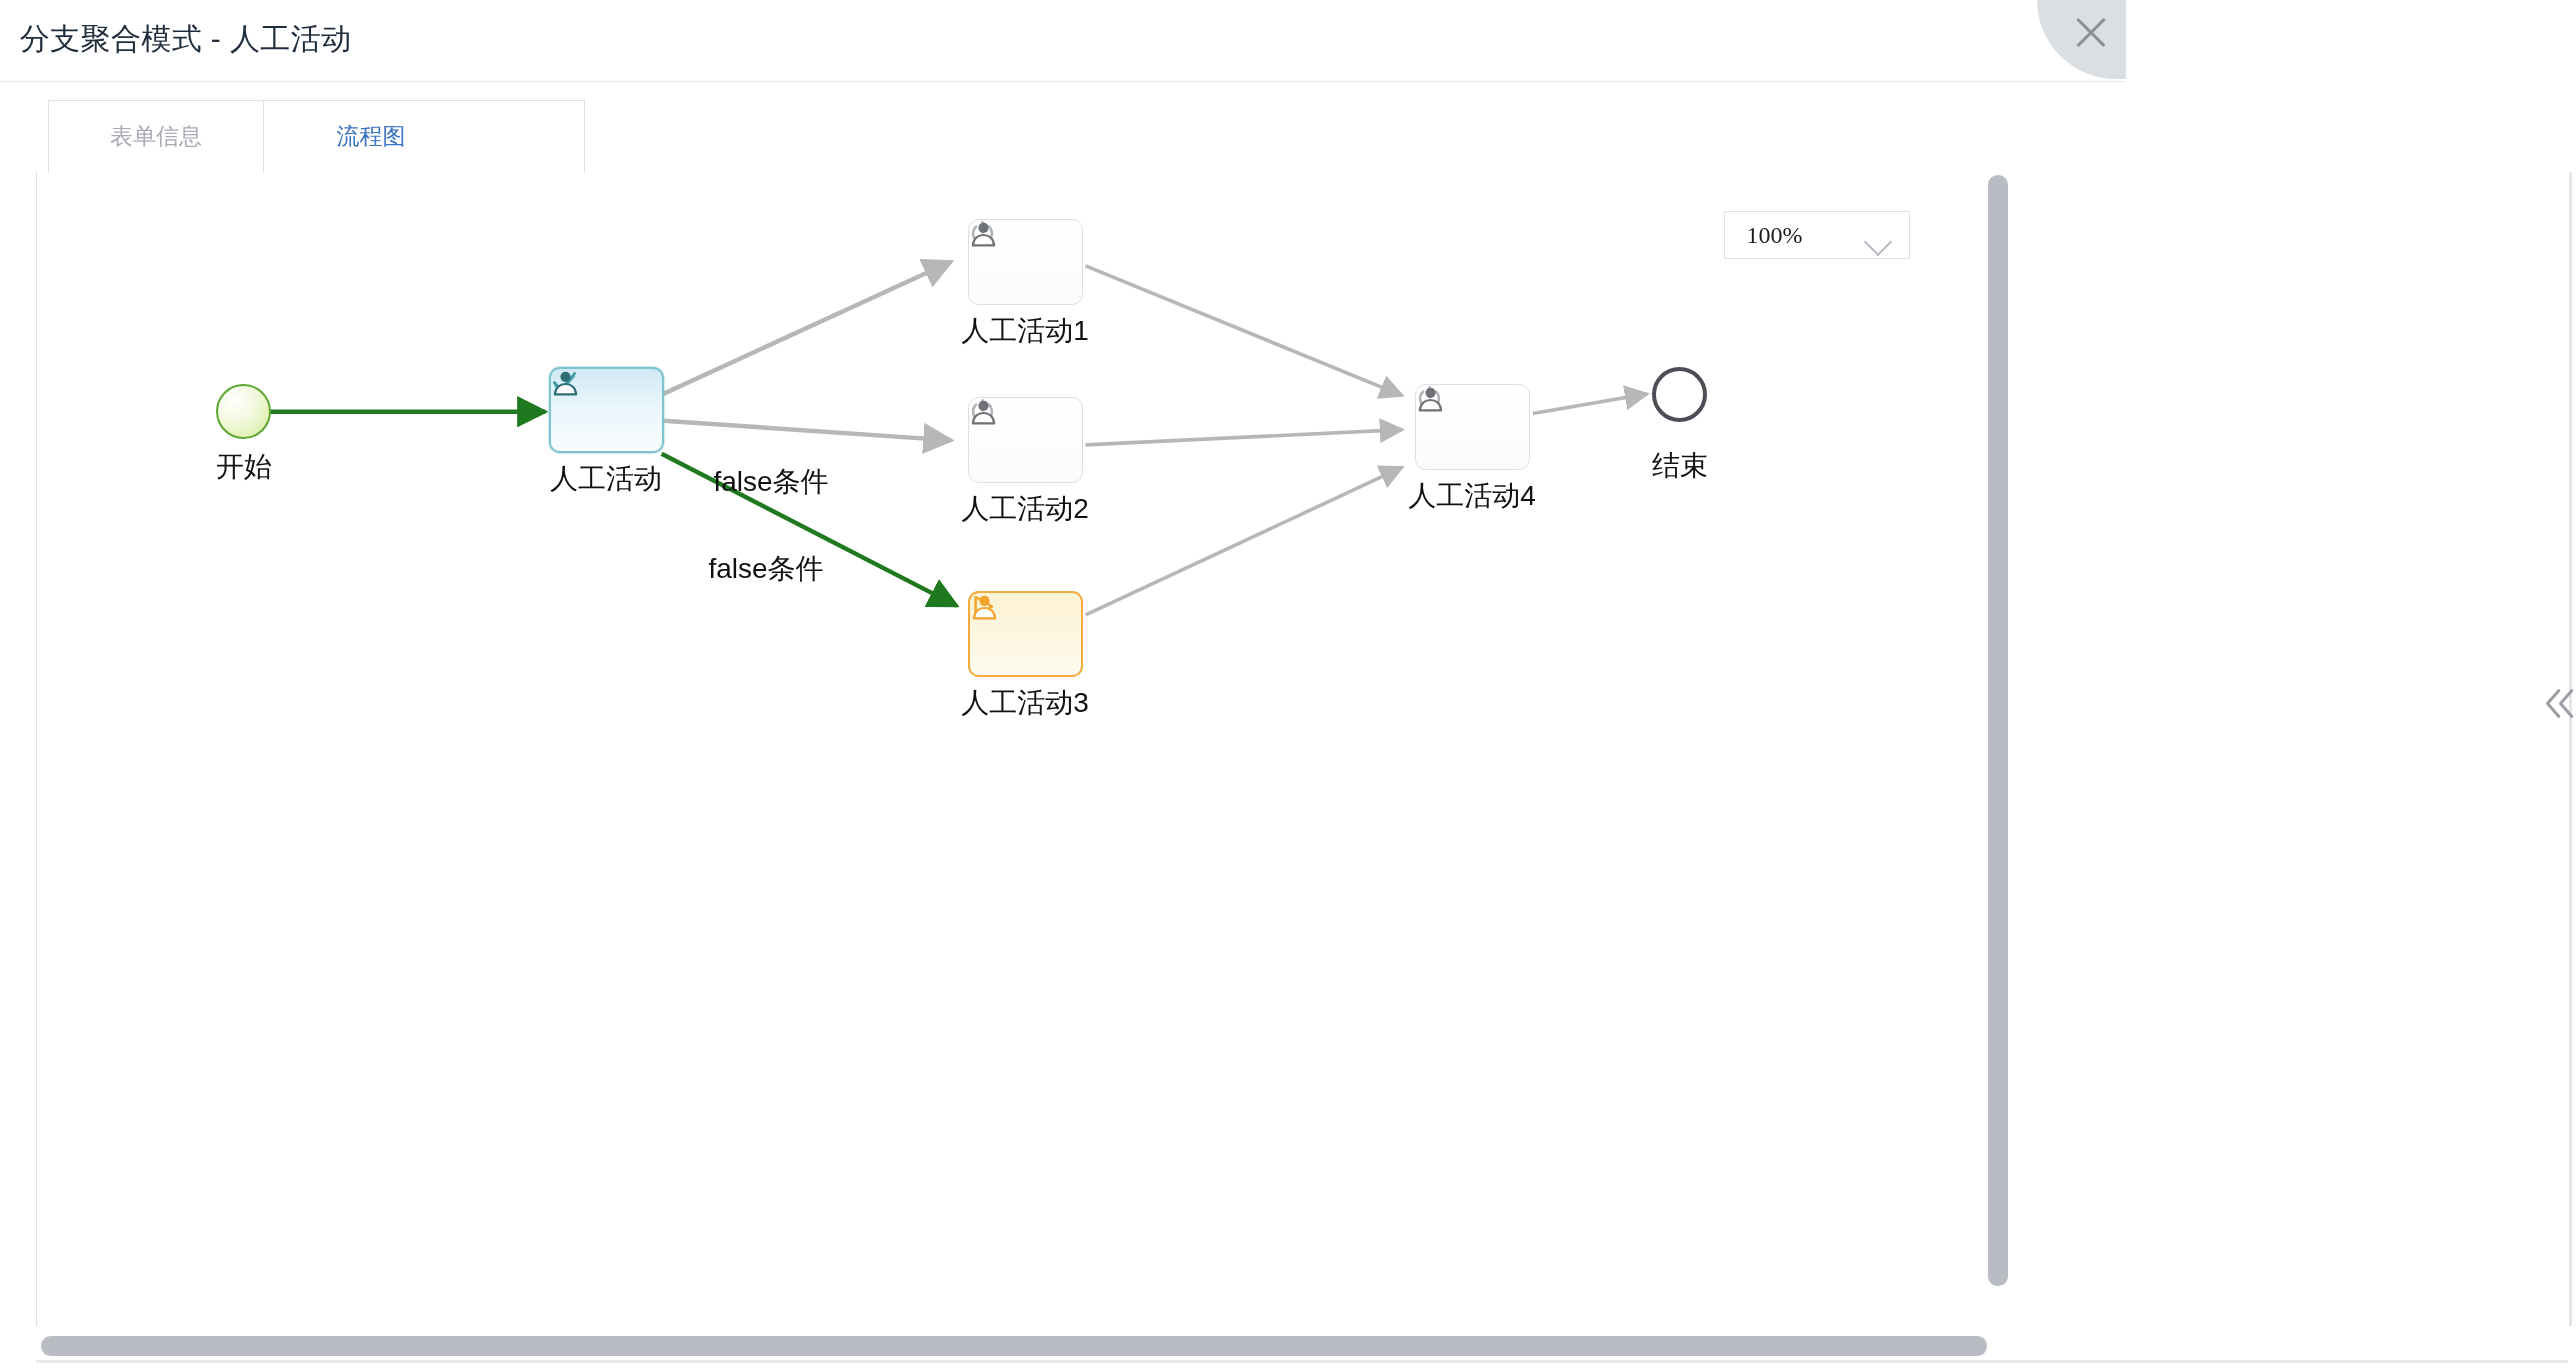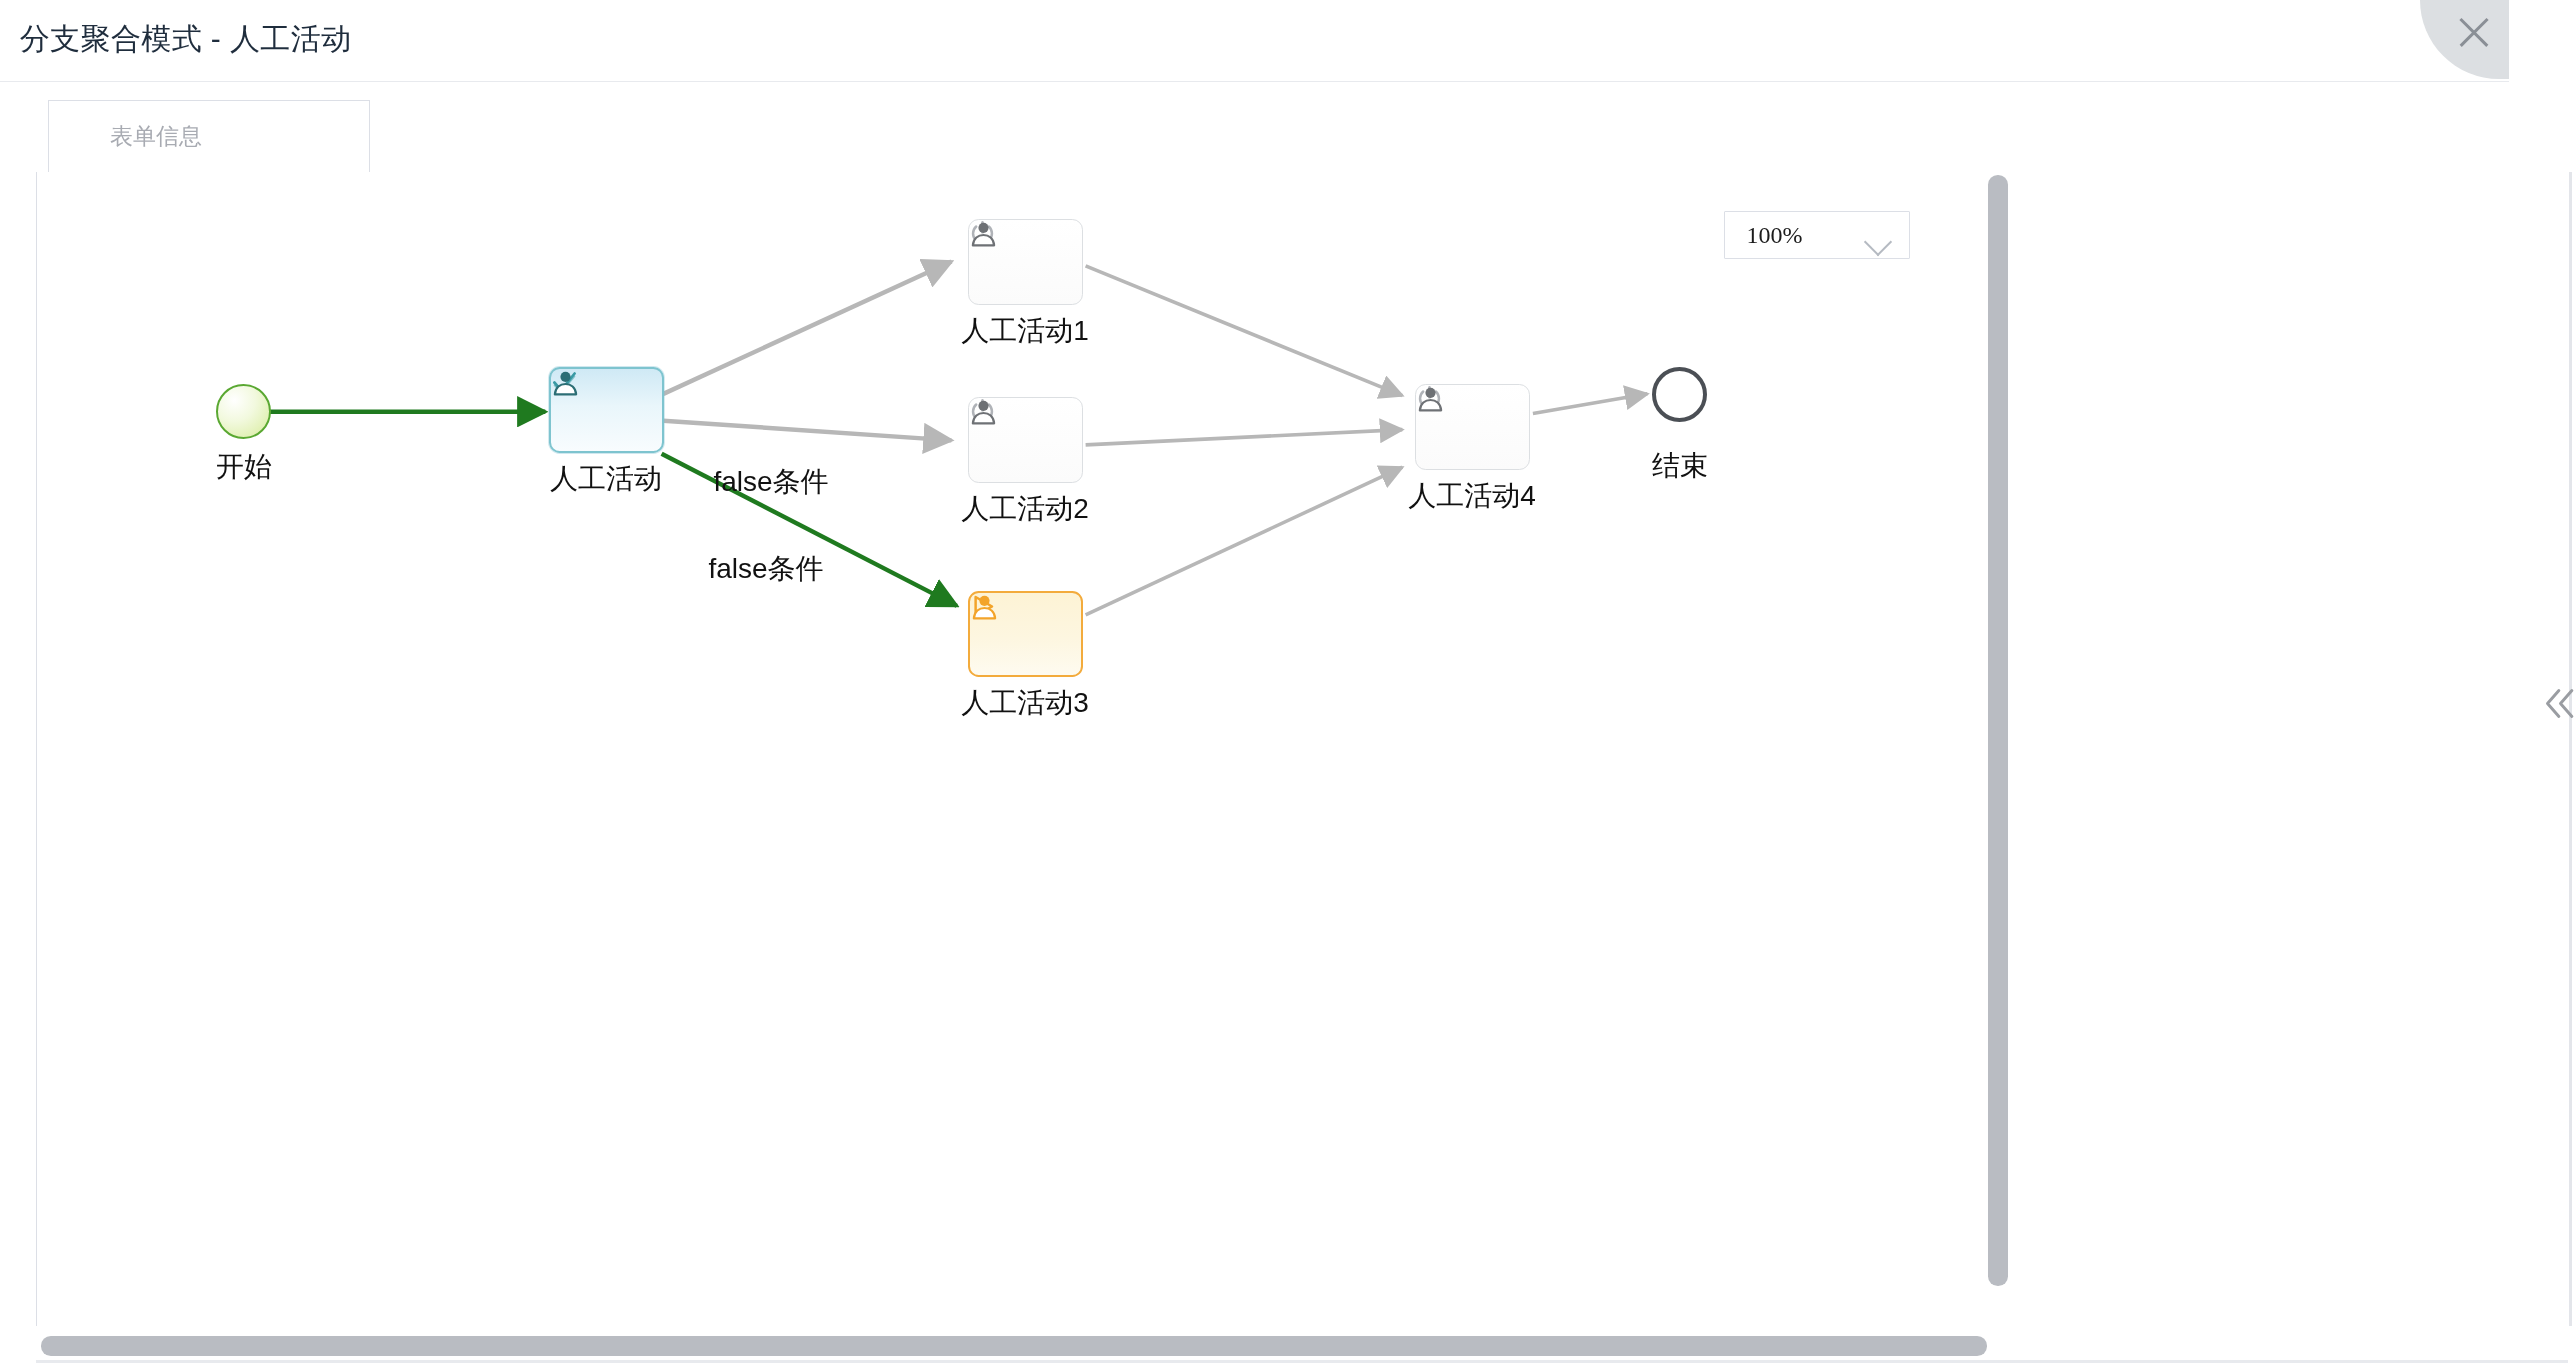--- a/index.html
+++ b/index.html
@@ -12,21 +12,21 @@
     height: 1368px;
     font-family: "Liberation Sans", "DejaVu Sans", sans-serif;
     overflow: hidden;
     position: relative;
   }
 
   
   .dialog-header {
     position: absolute;
     left: 0; top: 0;
-    width: 2509px;
+    width: 2126px;
     height: 82px;
     background: #ffffff;
     border-bottom: 1.8px solid #e8eaee;
     box-sizing: border-box;
   }
   .dialog-title {
     position: absolute;
     left: 19.7px;
     top: 12.5px;
     font-size: 30px;
@@ -278,20 +278,21 @@
 
 <div class="dialog-header">
   <div class="dialog-title">分支聚合模式 - 人工活动</div>
   <button class="close-button">
     <span class="x-glyph"></span>
   </button>
 </div>
 
 <div class="tab-bar">
   <div class="tab">表单信息</div>
+  <div class="tab active">流程图</div>
   <div class="tab-spacer"></div>
 </div>
 
 <div class="canvas-panel">
 
   <div class="zoom-select">
     <span class="zoom-value">100%</span>
     <span class="chev"></span>
   </div>
 

